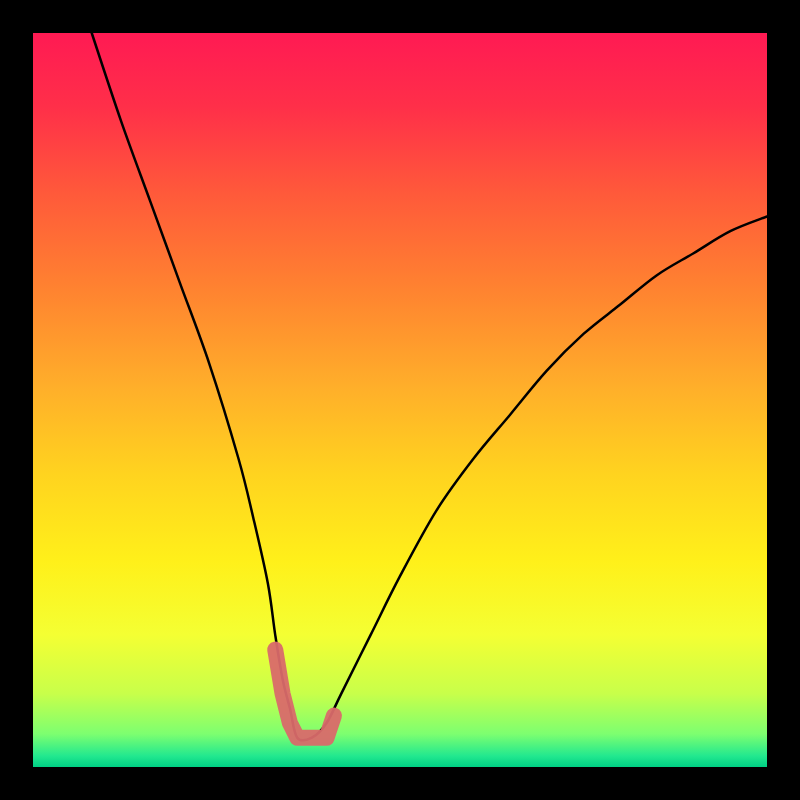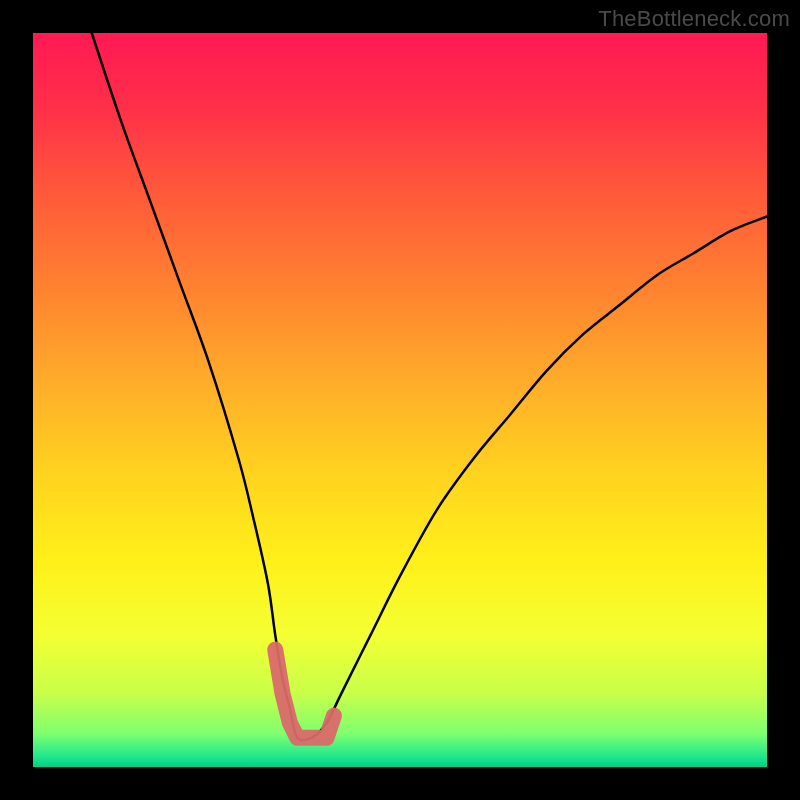--- a/index.html
+++ b/index.html
@@ -73,14 +73,13 @@
             <stop offset="100.00%" stop-color="#00d084"></stop>
           </linearGradient>
       </defs>
       <rect x="0" y="0" width="734" height="734" fill="url(#bg-grad)"></rect>
     </svg>
     <svg class="overlay" viewBox="0 0 734 734" preserveAspectRatio="none">
       <path id="curve-path" fill="none" stroke="#000" stroke-width="2.5" stroke-linecap="round" stroke-linejoin="round" d="M 58.72 0.00 C 63.61 14.68, 78.29 59.94, 88.08 88.08 C 97.87 116.22, 107.65 141.91, 117.44 168.82 C 127.23 195.73, 137.01 222.65, 146.80 249.56 C 156.59 276.47, 166.37 300.94, 176.16 330.30 C 185.95 359.66, 198.18 400.03, 205.52 425.72 C 212.86 451.41, 215.31 463.64, 220.20 484.44 C 225.09 505.24, 231.21 530.93, 234.88 550.50 C 238.55 570.07, 239.77 585.98, 242.22 601.88 C 244.67 617.78, 247.11 633.69, 249.56 645.92 C 252.01 658.15, 254.45 665.49, 256.90 675.28 C 259.35 685.07, 260.57 699.75, 264.24 704.64 C 267.91 709.53, 274.03 707.09, 278.92 704.64 C 283.81 702.19, 288.71 697.30, 293.60 689.96 C 298.49 682.62, 300.94 675.28, 308.28 660.60 C 315.62 645.92, 327.85 621.45, 337.64 601.88 C 347.43 582.31, 355.99 563.96, 367.00 543.16 C 378.01 522.36, 391.47 496.67, 403.70 477.10 C 415.93 457.53, 428.17 441.62, 440.40 425.72 C 452.63 409.82, 464.87 396.36, 477.10 381.68 C 489.33 367.00, 501.57 351.10, 513.80 337.64 C 526.03 324.18, 538.27 311.95, 550.50 300.94 C 562.73 289.93, 574.97 281.37, 587.20 271.58 C 599.43 261.79, 611.67 250.78, 623.90 242.22 C 636.13 233.66, 648.37 227.54, 660.60 220.20 C 672.83 212.86, 685.07 204.30, 697.30 198.18 C 709.53 192.06, 727.88 185.95, 734.00 183.50"></path>
       <path id="highlight-path" fill="none" stroke="#d96a6a" stroke-width="16" stroke-linecap="round" stroke-linejoin="round" opacity="0.95" d="M 242.22 616.56 L 249.56 660.60 L 256.90 689.96 L 264.24 704.64 L 278.92 704.64 L 293.60 704.64 L 300.94 682.62"></path>
     </svg>
   </div>
-  <div class="watermark">TheBottleneck.com</div>
 </div>
 
 </body></html>

